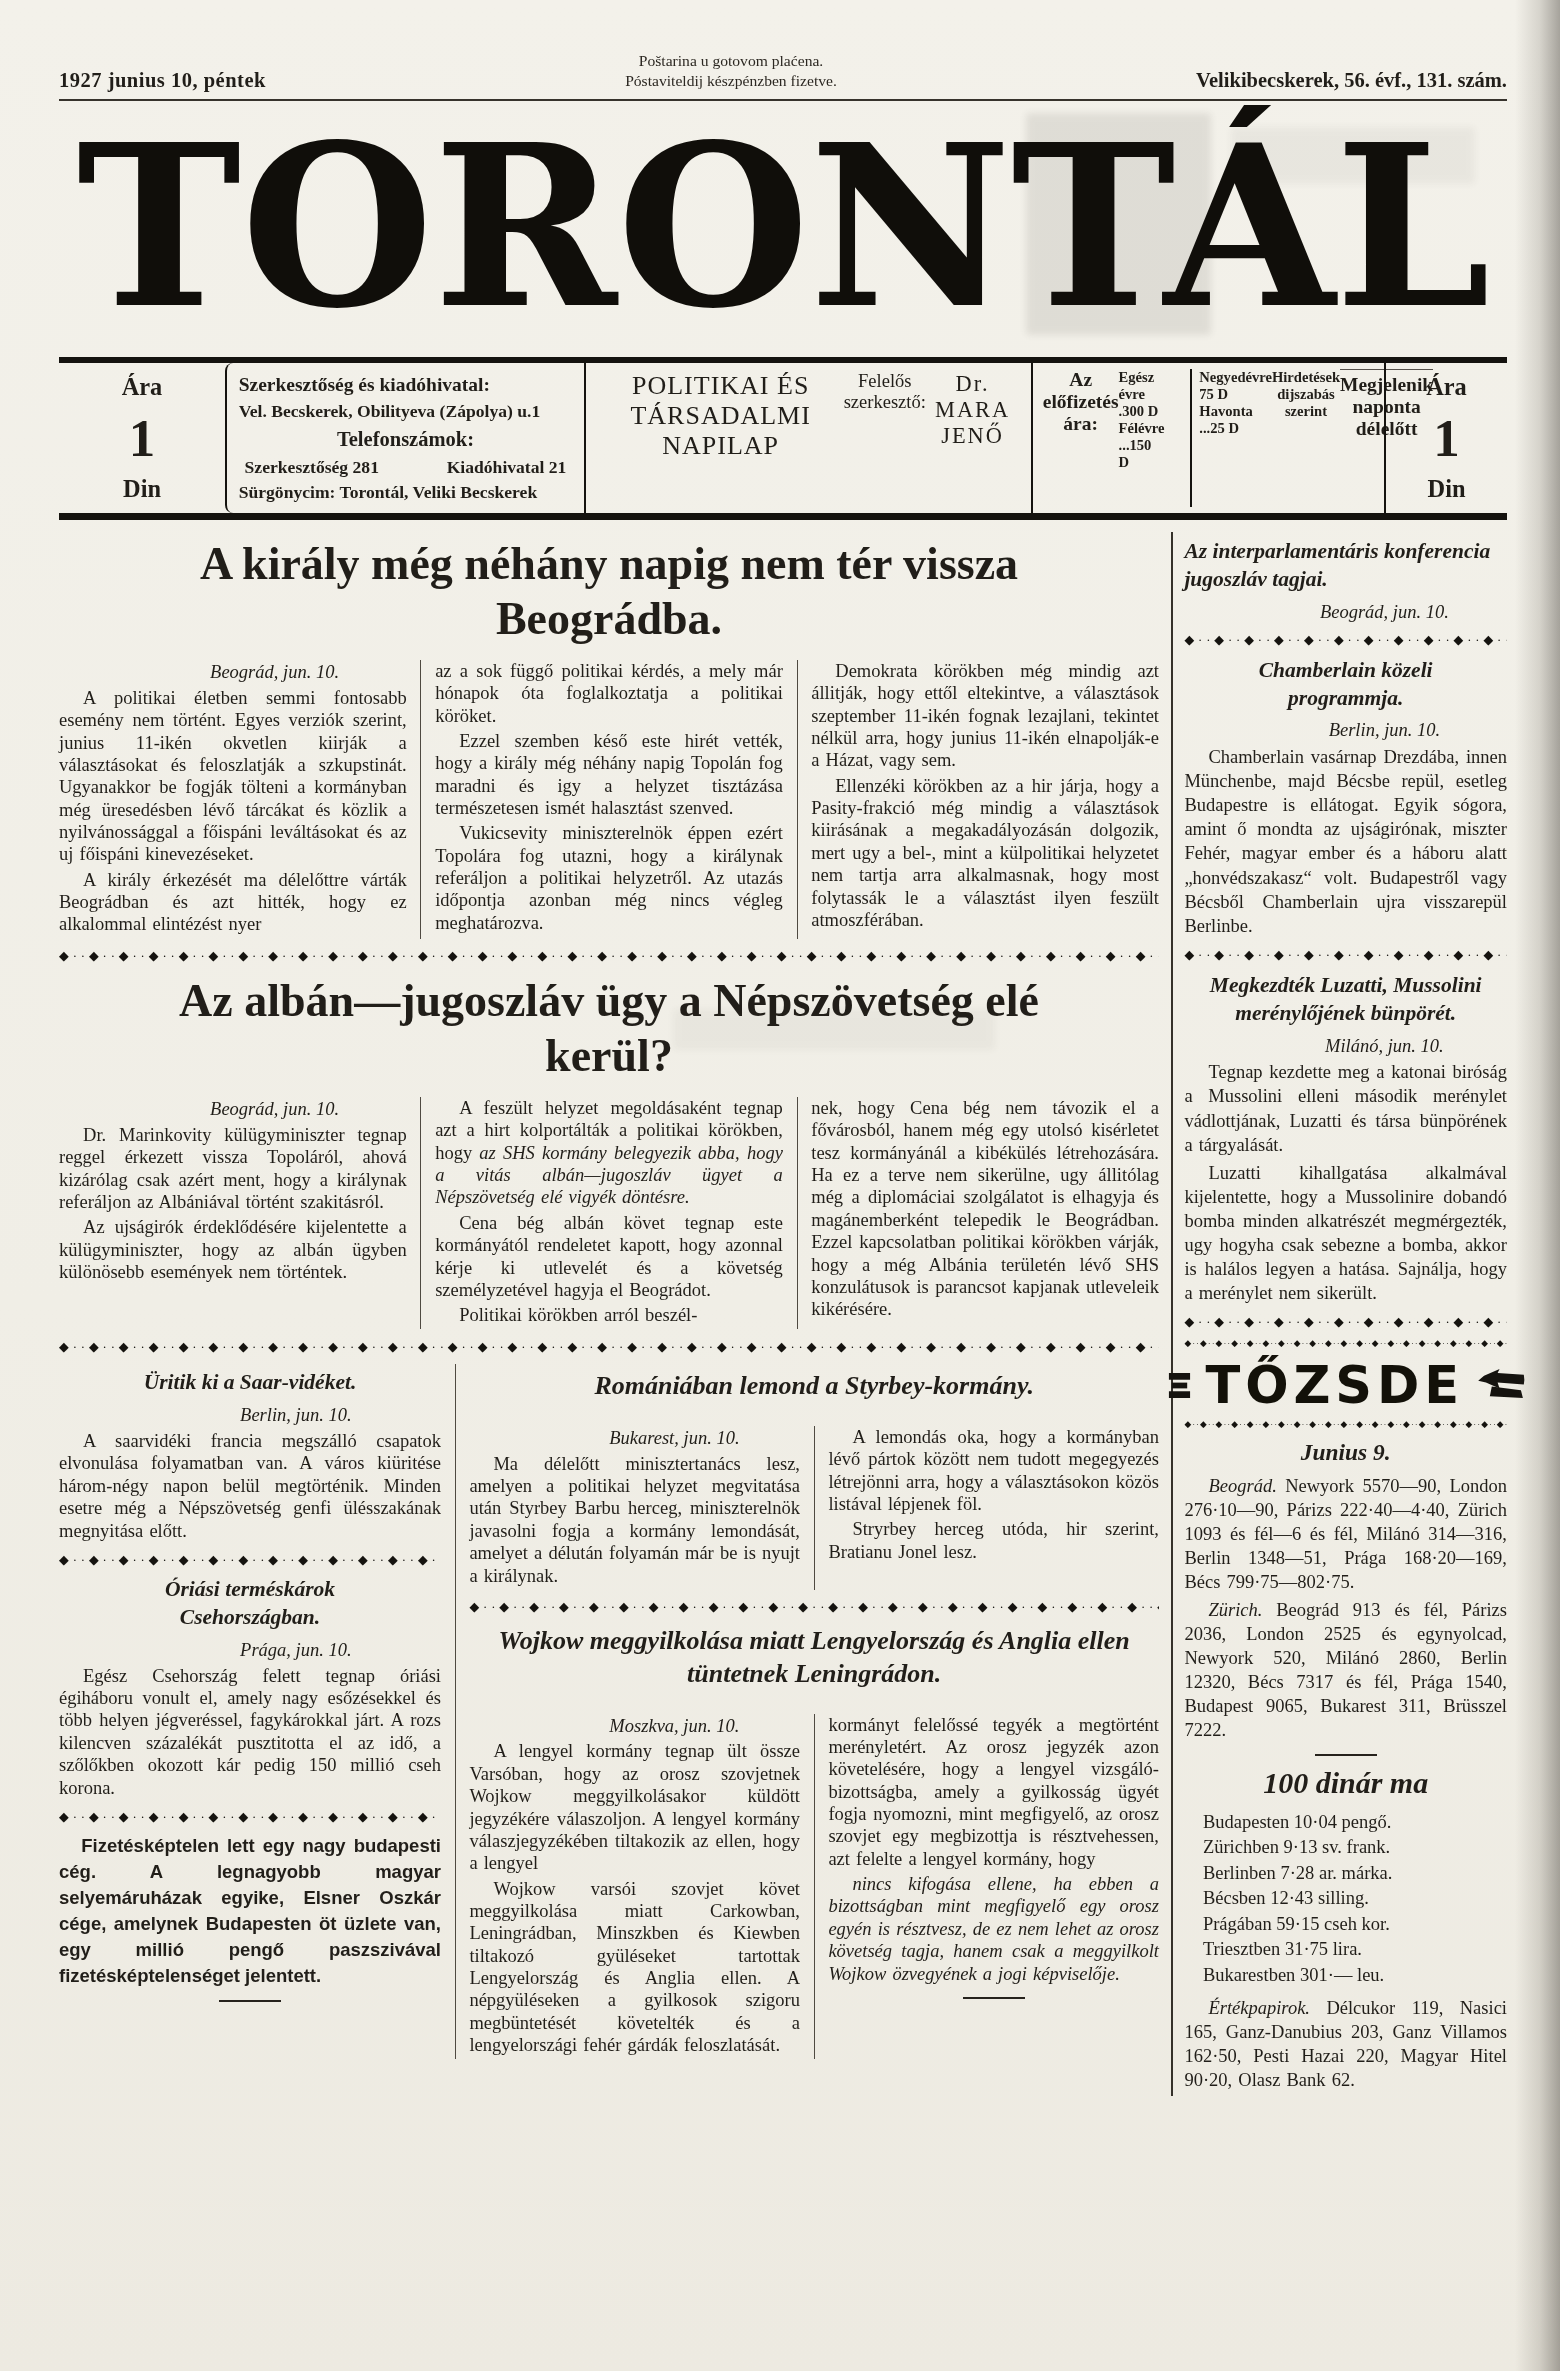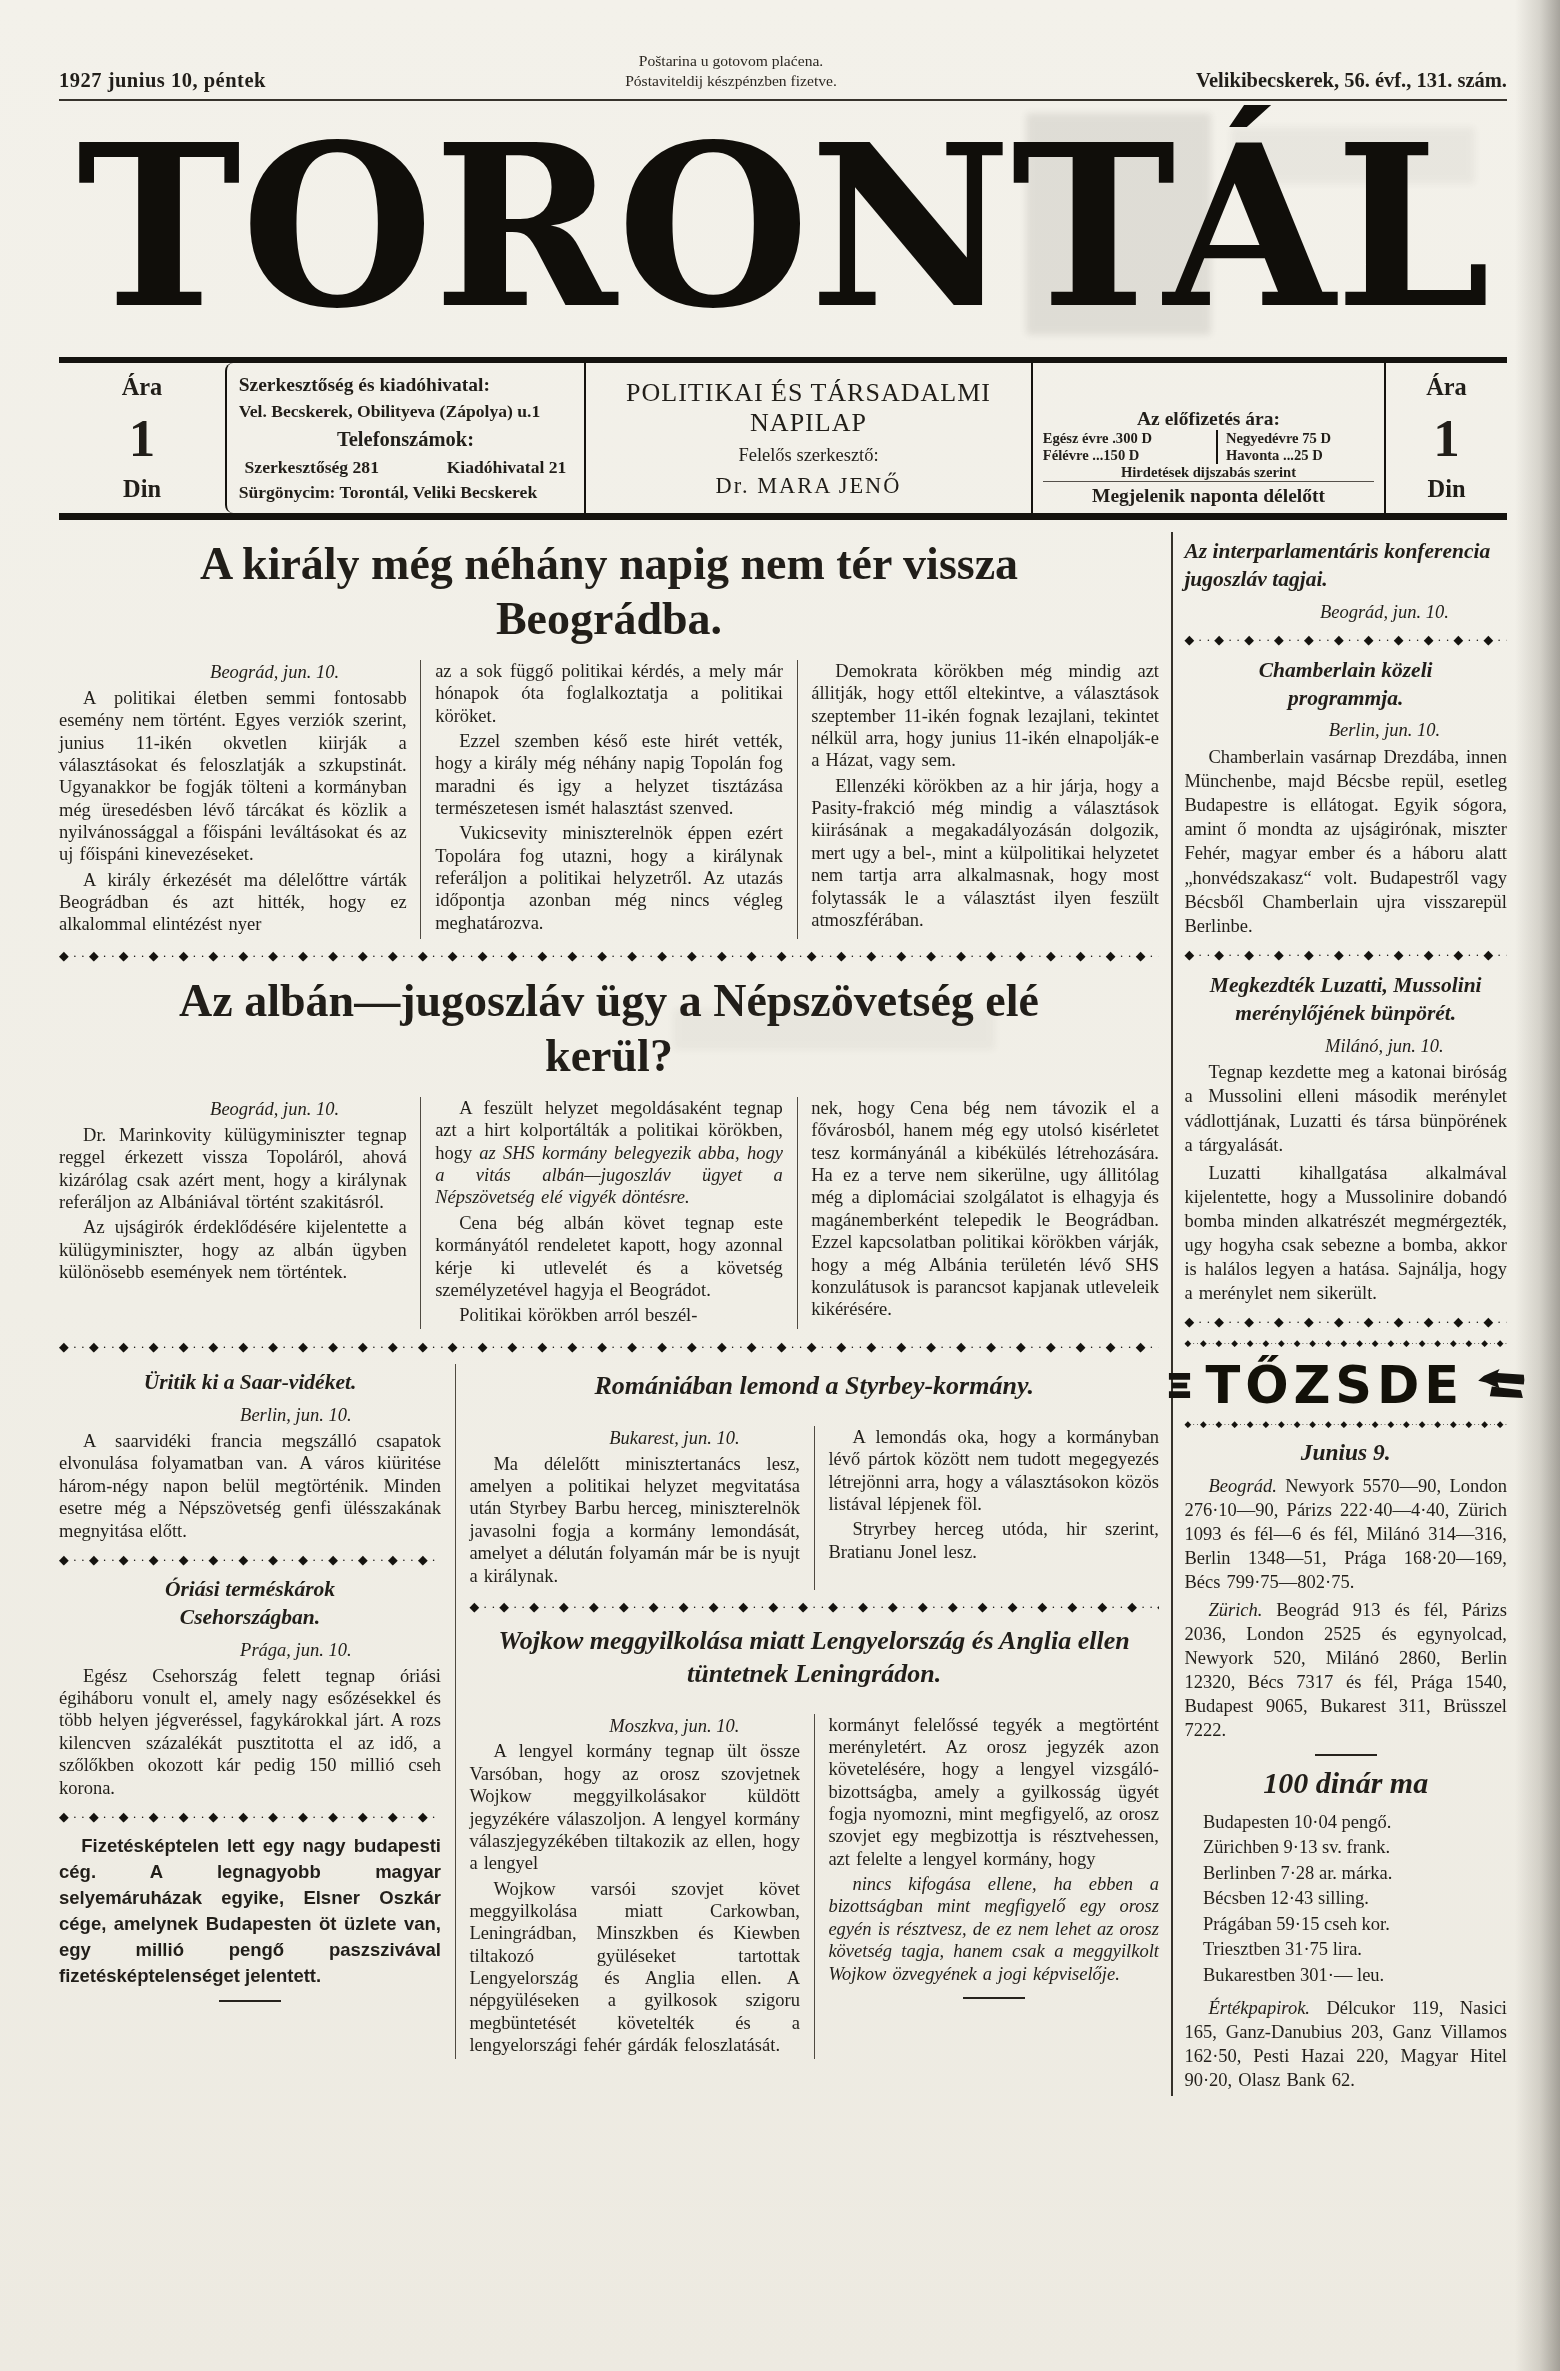--- a/index.html
+++ b/index.html
@@ -30,25 +30,25 @@
   .ib-cell:first-child { border-left:none; }
   .ib-price { display:flex; flex-direction:column; align-items:center; justify-content:space-between;
     font-weight:bold; padding:9.8px 3.9px; }
   .price-label { font-size:24.4px; }
   .price-value { font-size:53px; line-height:.95; }
   .price-unit  { font-size:24.4px; }
   .ib-editorial { font-weight:bold; font-size:17.6px; line-height:1.45;border-radius:8px; }
   .ib-ed-title { font-size:19.5px; }
   .ib-ed-phone-t { text-align:center; font-size:20.5px; }
   .ib-ed-phones { display:flex; justify-content:space-between; padding:0 5.9px; }
-  .ib-napilap { display:flex; flex-direction:column; justify-content:space-evenly; text-align:center; }
+  .ib-napilap { display:flex; justify-content:space-evenly; text-align:center; }
   .napilap-title { font-size:26px; letter-spacing:1px; }
   .editor-label { font-size:18.5px; }
   .editor-name { font-size:22.4px; letter-spacing:2px; }
-  .ib-sub { font-weight:bold; text-align:center; font-size:14.6px; display:flex; flex-direction:column; justify-content:flex-end; padding:5.9px 9.8px; }
+  .ib-sub { font-weight:bold; text-align:center; font-size:14.6px; display:flex; justify-content:space-between; padding:5.9px 9.8px; }
   .sub-title { font-size:19.5px; }
   .sub-grid { display:flex; }
   .sub-l { flex:1; border-right:2px solid #15130f; padding-right:25px; text-align:left; }
   .sub-r { flex:1; padding-left:7.8px; text-align:left; }
   .sub-ads { font-size:14.6px; }
   .sub-appears { font-size:19.5px; border-top:1px solid #55504a; padding-top:3.9px; }
 
   
   .content { display:flex; margin-top:11.7px; }
   .main { width:1100px; flex:none; }

